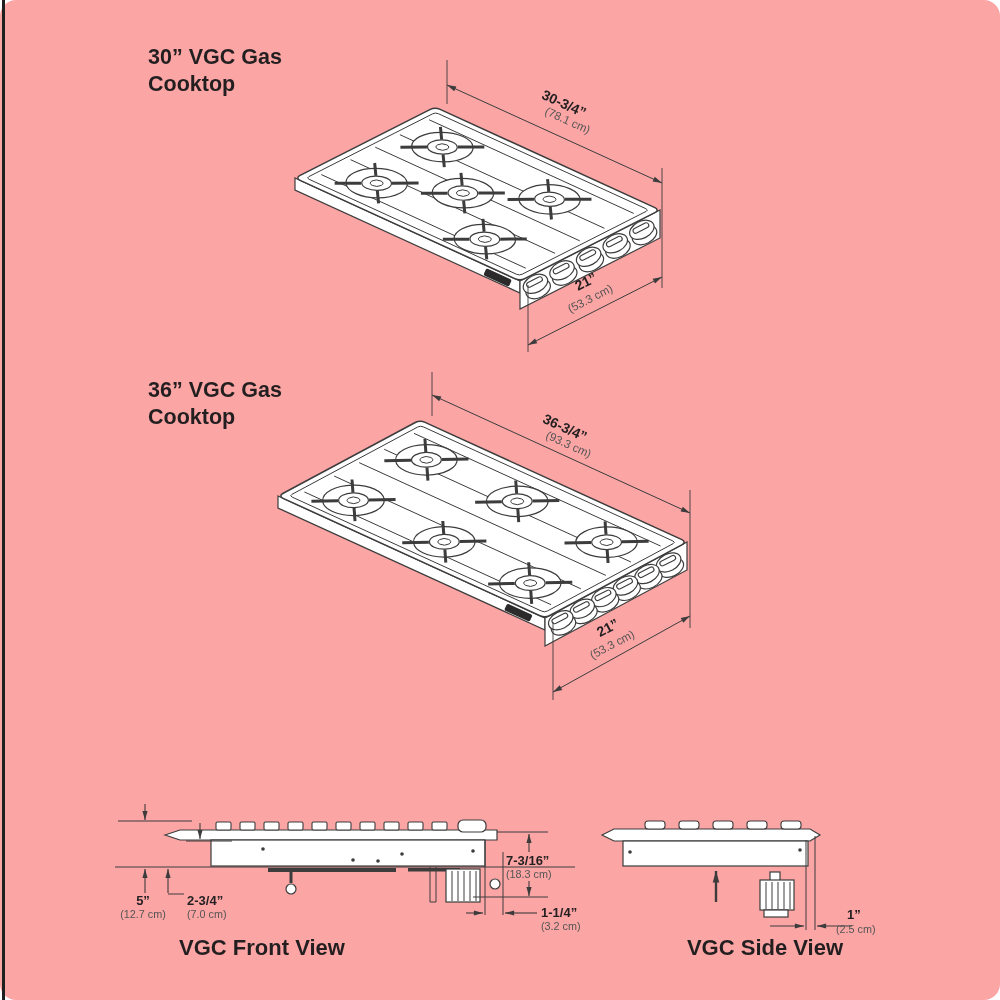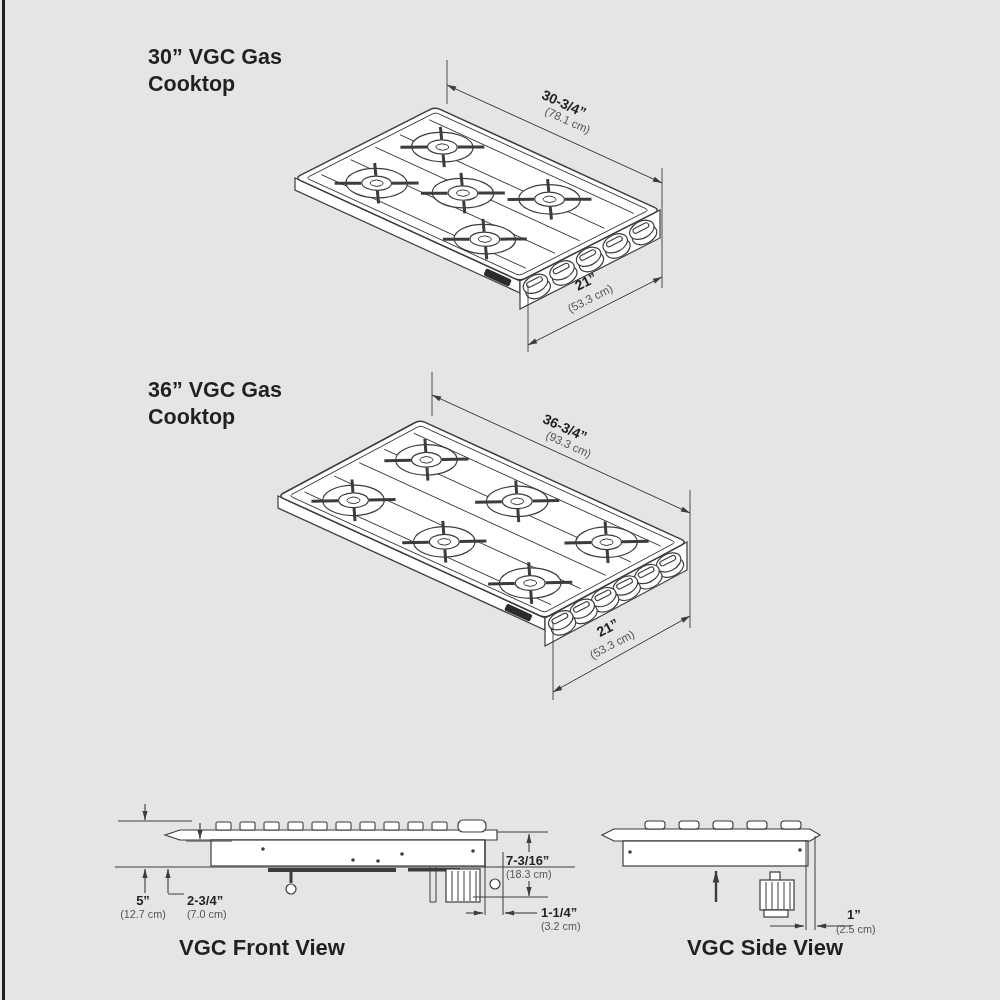--- a/index.html
+++ b/index.html
@@ -1,16 +1,16 @@
 <!DOCTYPE html>
 <html><head>
 <meta charset="utf-8">
 <style>
   html,body{margin:0;padding:0;background:#ffffff;}
-  #stage{width:1000px;height:1000px;position:relative;background:#e5e5e5;}
+  #stage{width:1000px;height:1000px;position:relative;background:#fca5a5;border-radius:16px;}
   svg text{font-family:"Liberation Sans",sans-serif;fill:#231f20;}
   .title{font-size:21.5px;font-weight:bold;}
   .caption{font-size:22px;font-weight:bold;}
   .dv{font-size:13px;font-weight:bold;}
   .dm{font-size:10.8px;fill:#555555;font-weight:normal;}
   .iv{font-size:14px;font-weight:bold;}
   .im{font-size:11.5px;fill:#555555;font-weight:normal;}
   .shape{fill:#ffffff;stroke:#3c3c3c;stroke-width:1.2;}
   .fillshape{fill:#3c3c3c;stroke:none;}
 </style>

